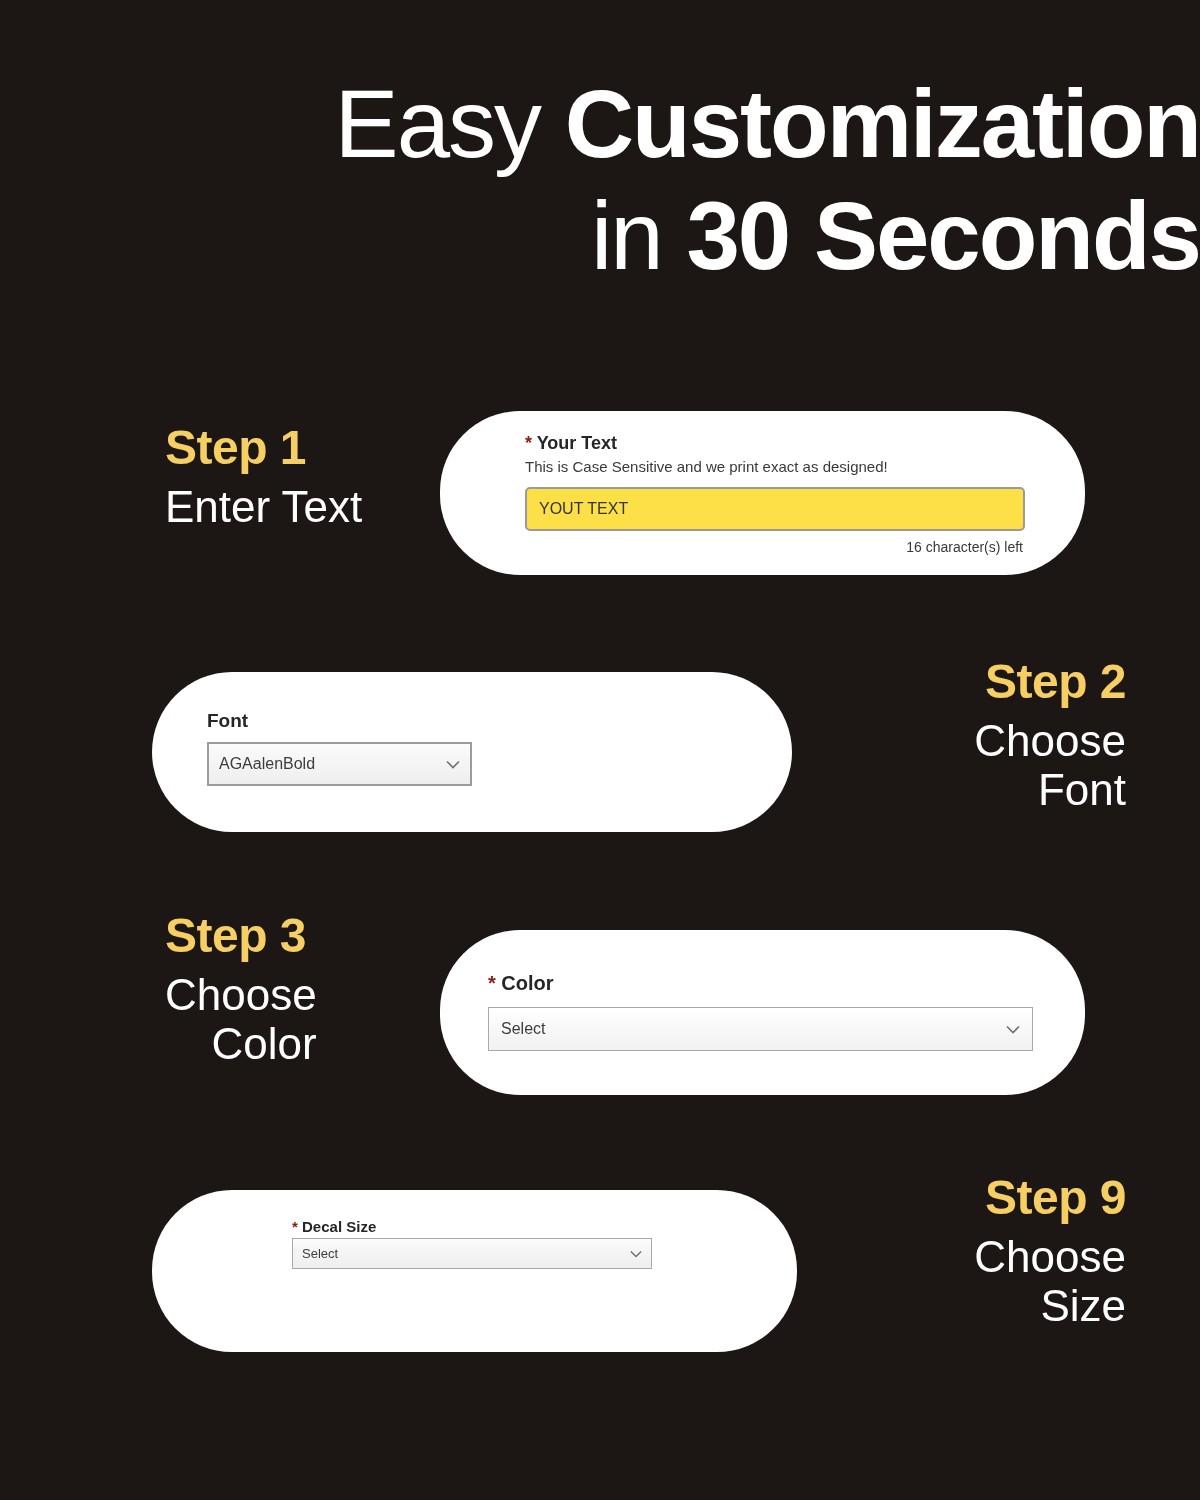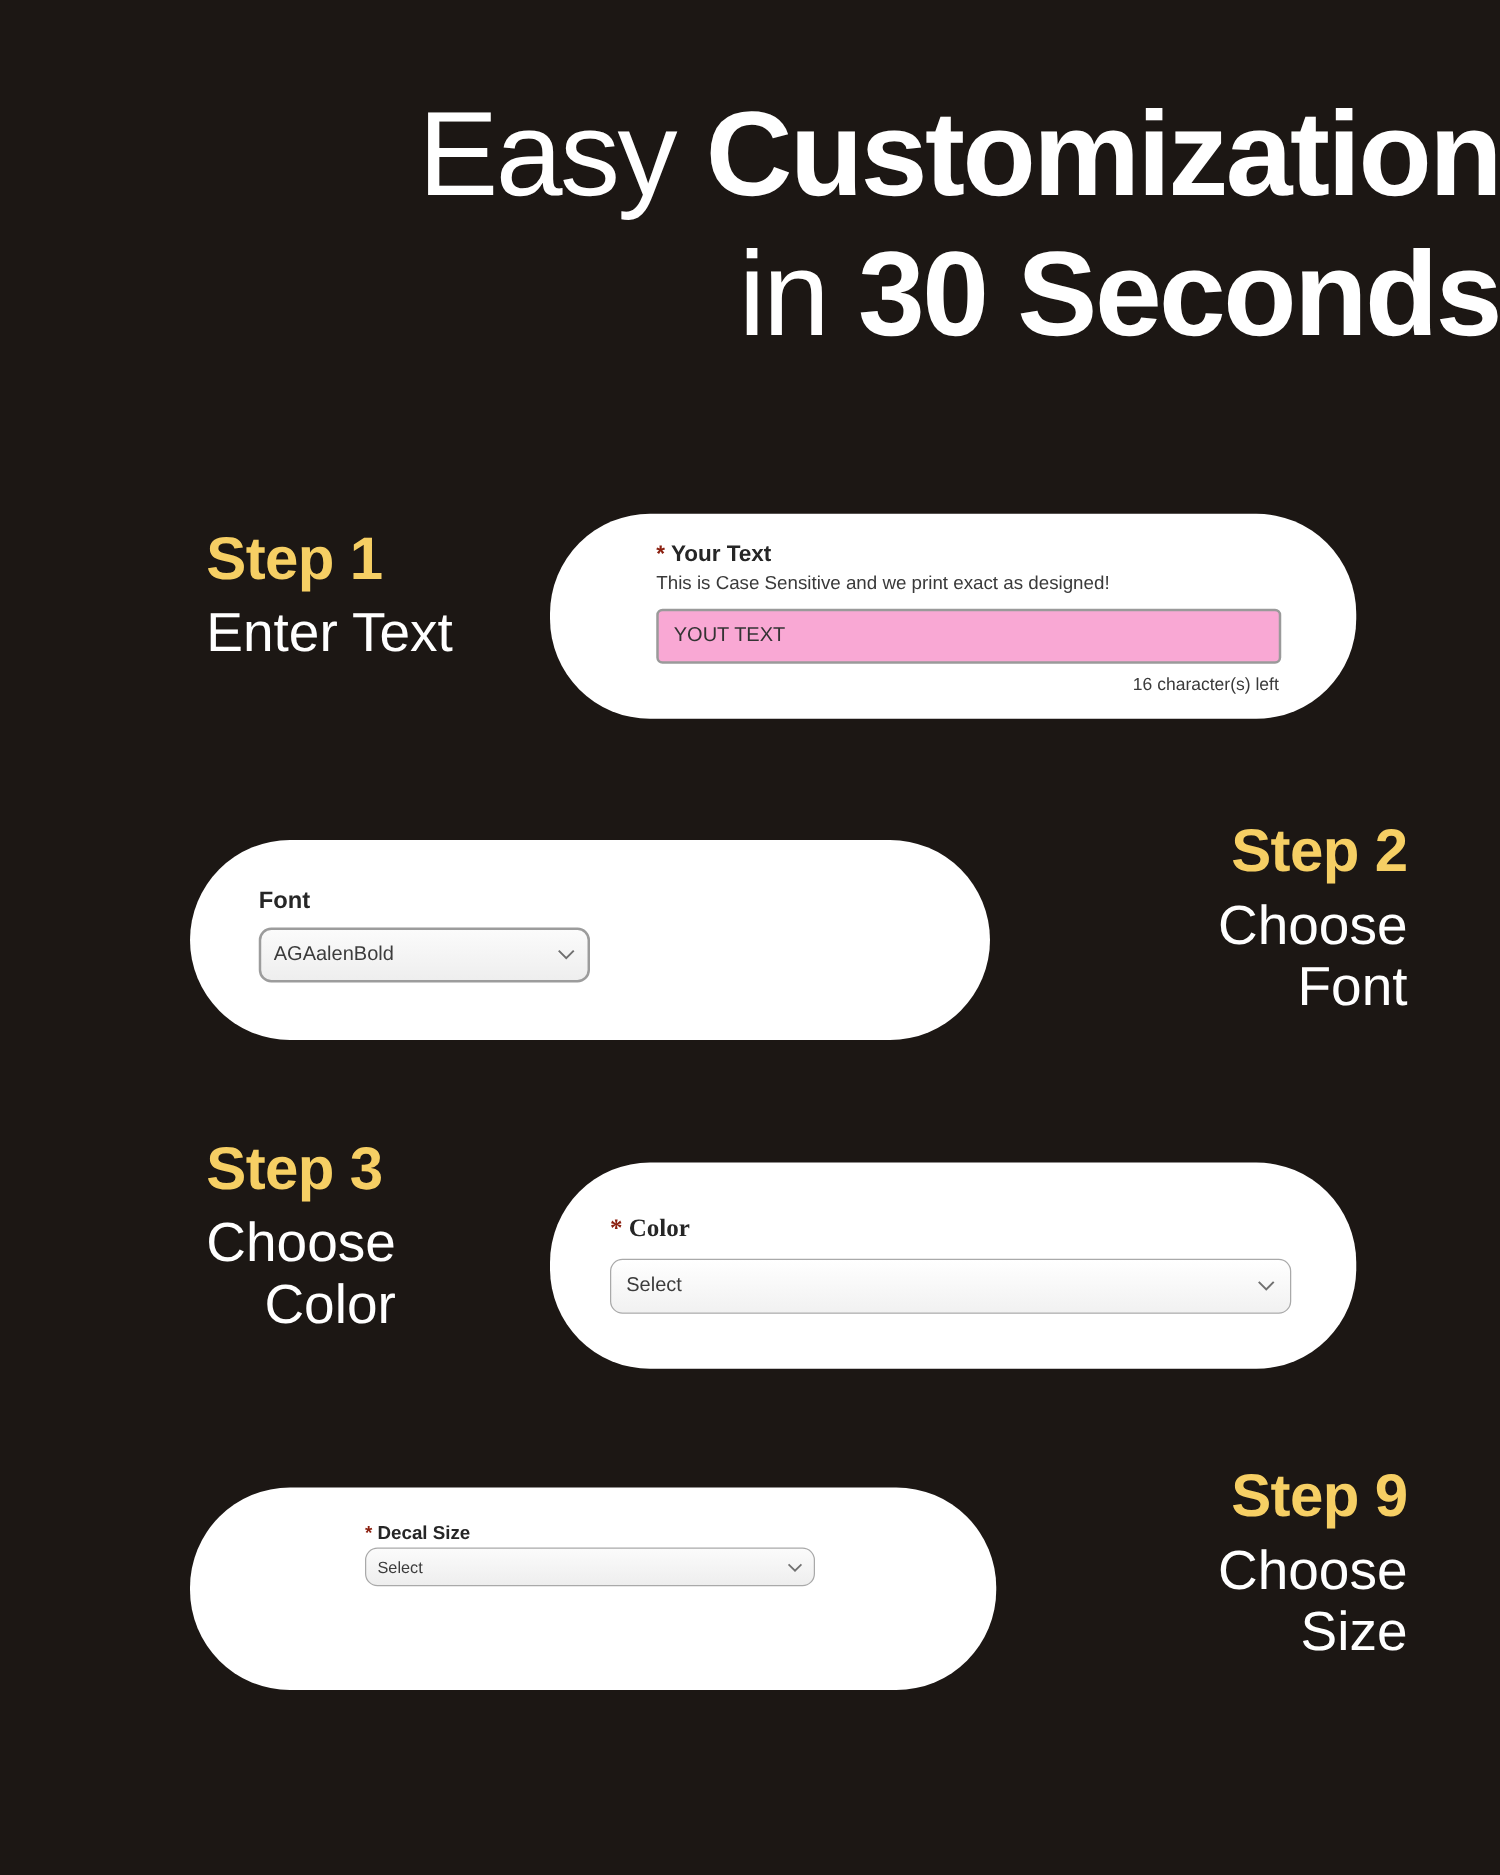--- a/index.html
+++ b/index.html
@@ -81,21 +81,21 @@
   }
   .text-input {
     width: 100%;
     box-sizing: border-box;
     font-family: "Liberation Sans", sans-serif;
     font-size: 16px;
     color: #333;
     padding: 11px 12px;
     border: 2px solid #9a9a9a;
     border-radius: 5px;
-    background: #f9a8d4;
+    background: #fde047;
     outline: none;
   }
   .char-left {
     font-size: 14px;
     color: #3a3a3a;
     text-align: right;
     margin: 8px 2px 0 0;
   }
 
   
@@ -103,21 +103,21 @@
     position: relative;
     display: block;
   }
   .select-box {
     box-sizing: border-box;
     width: 100%;
     font-family: "Liberation Sans", sans-serif;
     color: #3c3c3c;
     background: linear-gradient(#fbfbfb, #eeeeee);
     border: 1px solid #a9a9a9;
-    border-radius: 10px;
+    border-radius: 0;
     display: flex;
     align-items: center;
     justify-content: space-between;
   }
   .select-box .val {
     flex: 1;
     overflow: hidden;
     white-space: nowrap;
     text-overflow: ellipsis;
   }
@@ -145,21 +145,21 @@
     border-width: 2px;
     border-color: #9c9c9c;
   }
   #card-font .field-label { font-size: 19px; margin-bottom: 10px; }
 
   
   #card-color {
     left: 440px; top: 930px; width: 645px; height: 165px;
     padding: 42px 60px 0 48px;
   }
-  #card-color .field-label { font-size: 20px; margin-bottom: 12px; font-family: Liberation Serif, serif; }
+  #card-color .field-label { font-size: 20px; margin-bottom: 12px; }
   #card-color .select-box {
     width: 545px;
     font-size: 16px;
     padding: 12px 12px;
     background: linear-gradient(#ffffff, #f1f1f1);
   }
 
   
   #card-size {
     left: 152px; top: 1190px; width: 645px; height: 162px;

